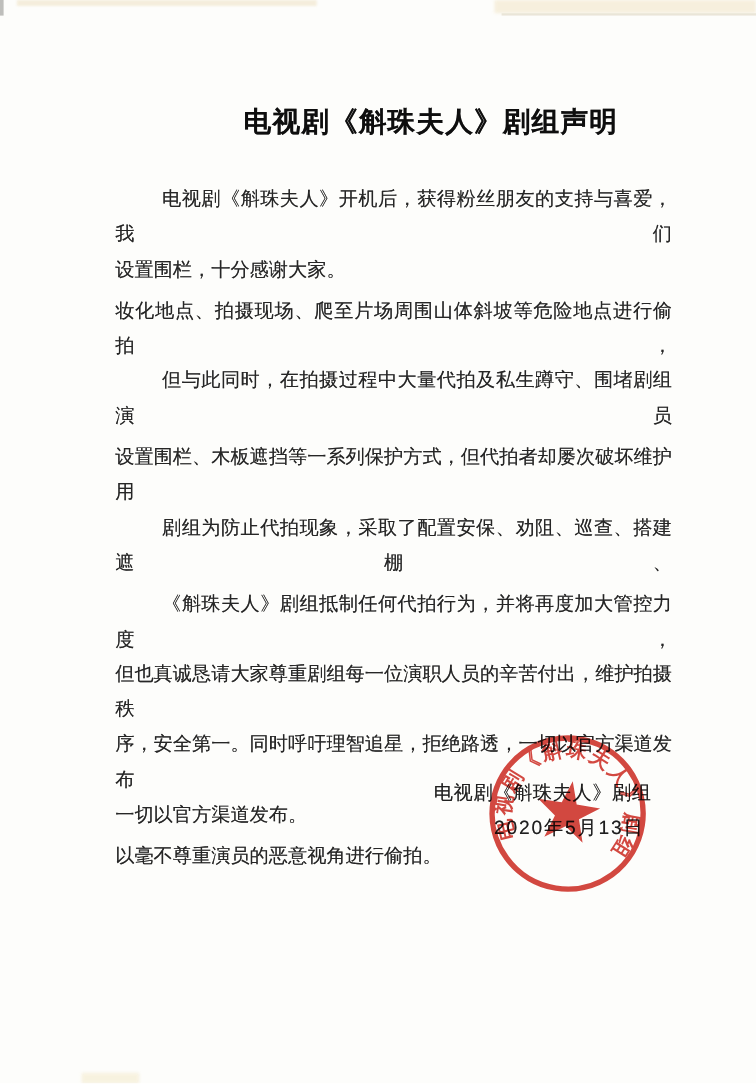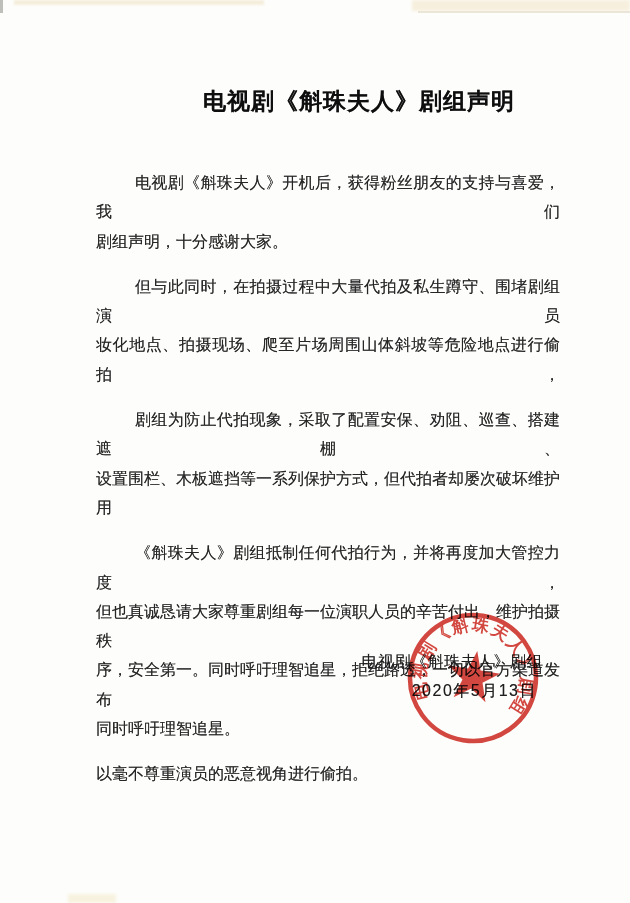--- a/index.html
+++ b/index.html
@@ -24,21 +24,21 @@
     font-size:23px;font-weight:bold;color:#0e0e0e;
     letter-spacing:1px;
     text-shadow:0 0 .5px rgba(0,0,0,.6);
     padding-left:44px;
   }
   .body-text{
     position:absolute;top:152px;left:96px;width:464px;
     font-size:16px;color:#262626;
     text-shadow:0 0 .5px rgba(0,0,0,.5);
   }
-  .para{margin:16px 0 5px 0;padding:0;font-family:Liberation Serif, serif;}
+  .para{margin:0 0 5px 0;padding:0;font-family:Liberation Serif, serif;}
   .line{display:block;line-height:29.3px;text-align:justify;text-align-last:justify;}
   .line.last{text-align-last:auto;}
   .line.first{text-indent:39px;}
 
   .signature{
     position:absolute;top:652px;right:87px;
     font-size:16px;line-height:20px;color:#1f1f1f;
     letter-spacing:.5px;
     text-shadow:0 0 .5px rgba(0,0,0,.5);
   }
@@ -67,35 +67,35 @@
   <div class="artifact a-top-right"></div>
   <div class="artifact a-top-right-line"></div>
   <div class="artifact a-corner"></div>
   <div class="artifact a-bottom"></div>
 
   <div class="doc-title">电视剧《斛珠夫人》剧组声明</div>
 
   <div class="body-text">
     <p class="para">
       <span class="line first full">电视剧《斛珠夫人》开机后，获得粉丝朋友的支持与喜爱，我们</span>
-      <span class="line last">剧组声明，十分感谢大家。</span>
+      <span class="line last">设置围栏，十分感谢大家。</span>
     </p>
     <p class="para">
+      <span class="line full">妆化地点、拍摄现场、爬至片场周围山体斜坡等危险地点进行偷拍，</span>
       <span class="line first full">但与此同时，在拍摄过程中大量代拍及私生蹲守、围堵剧组演员</span>
-      <span class="line full">妆化地点、拍摄现场、爬至片场周围山体斜坡等危险地点进行偷拍，</span>
     </p>
     <p class="para">
+      <span class="line full">设置围栏、木板遮挡等一系列保护方式，但代拍者却屡次破坏维护用</span>
       <span class="line first full">剧组为防止代拍现象，采取了配置安保、劝阻、巡查、搭建遮棚、</span>
-      <span class="line full">设置围栏、木板遮挡等一系列保护方式，但代拍者却屡次破坏维护用</span>
     </p>
     <p class="para">
       <span class="line first full">《斛珠夫人》剧组抵制任何代拍行为，并将再度加大管控力度，</span>
       <span class="line full">但也真诚恳请大家尊重剧组每一位演职人员的辛苦付出，维护拍摄秩</span>
       <span class="line full">序，安全第一。同时呼吁理智追星，拒绝路透，一切以官方渠道发布</span>
-      <span class="line last">同时呼吁理智追星。</span>
+      <span class="line last">一切以官方渠道发布。</span>
     </p>
     <p class="para">
       <span class="line last">以毫不尊重演员的恶意视角进行偷拍。</span>
     </p>
   </div>
 
   <div class="signature">电视剧《斛珠夫人》剧组</div>
   <div class="date">2020年5月13日</div>
 
   <svg class="stamp" viewBox="0 0 136 136" aria-hidden="true">

